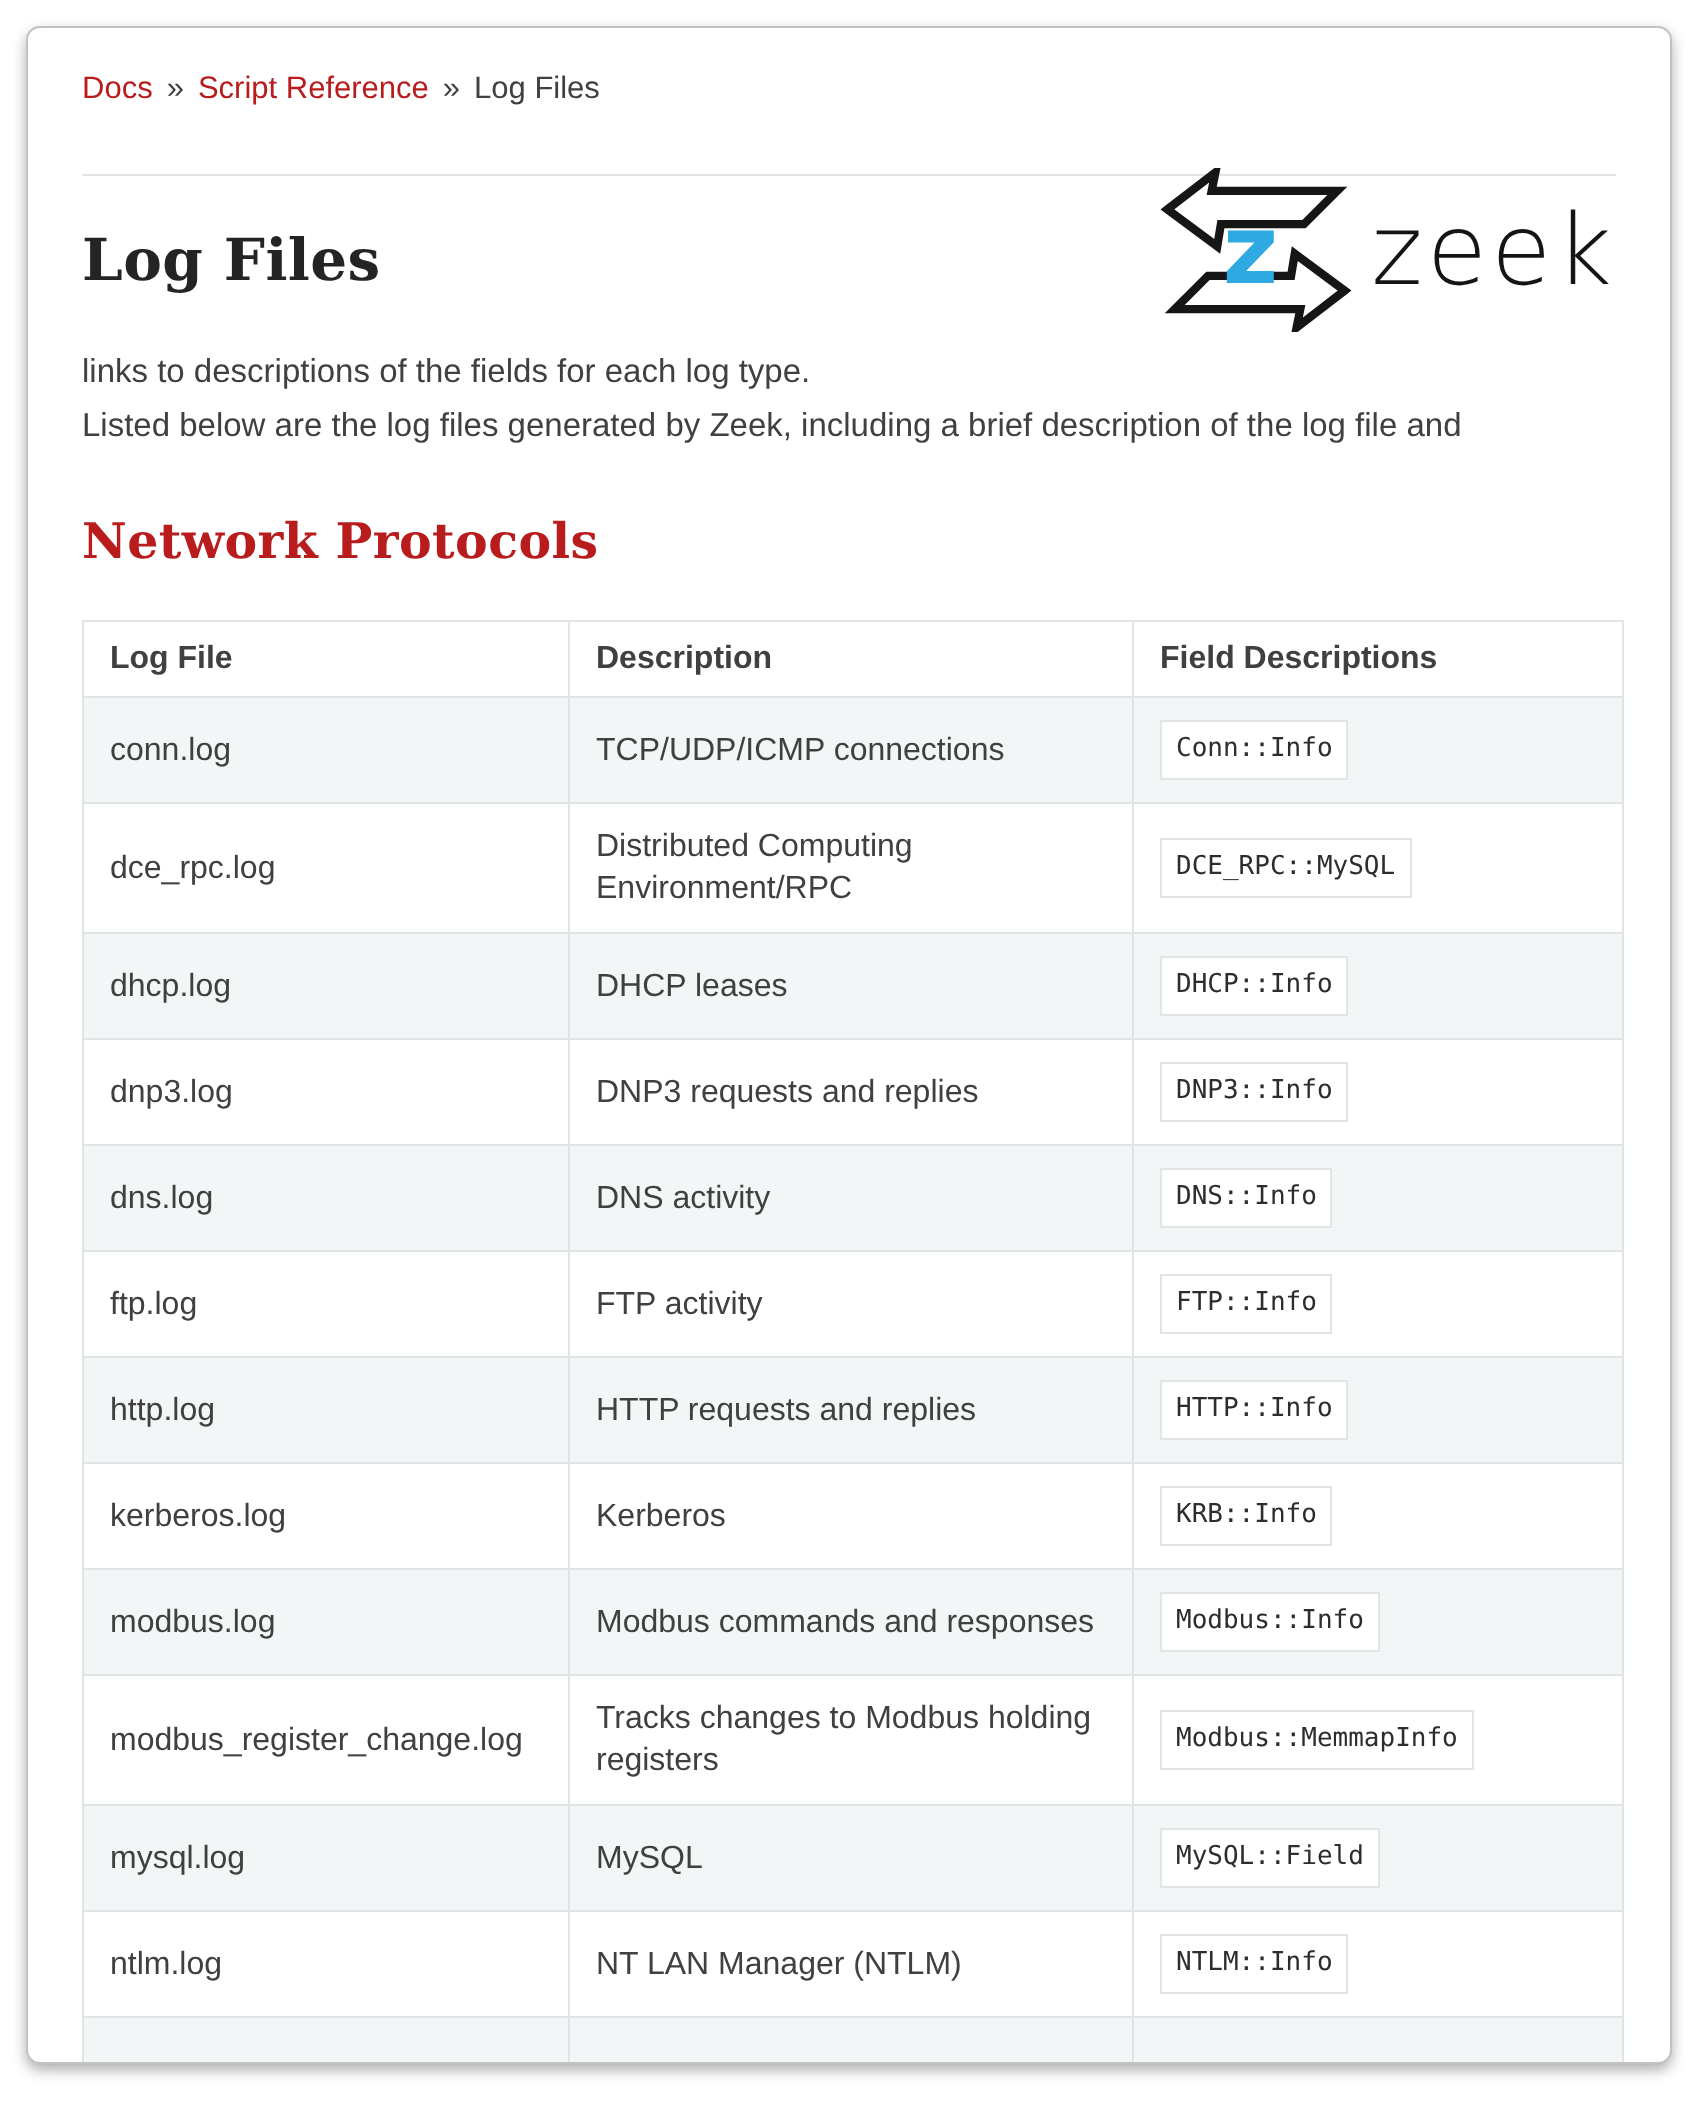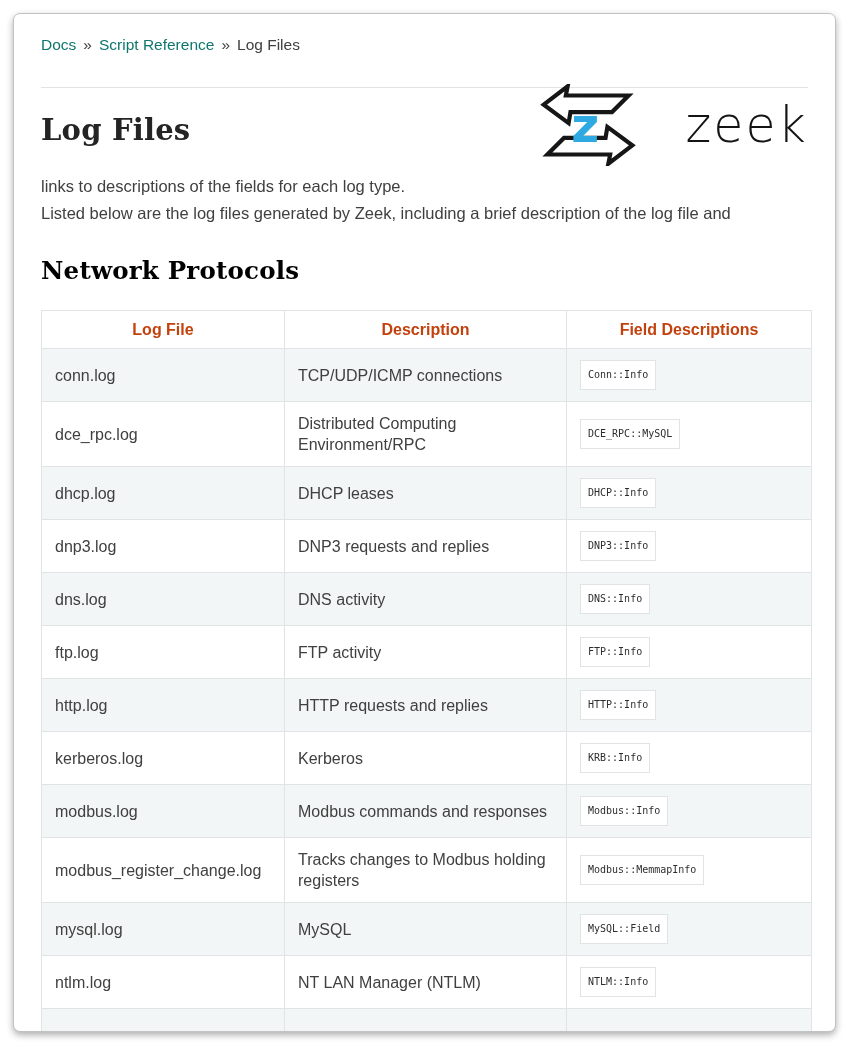--- a/index.html
+++ b/index.html
@@ -22,21 +22,21 @@
   .content {
     position: relative;
     padding: 22px 27px 0 27px;
   }
   
   .breadcrumb {
     font-size: 15.5px;
     color: #404040;
   }
   .breadcrumb a {
-    color: #0f766e;
+    color: #b91c1c;
     text-decoration: none;
     cursor: pointer;
   }
   .breadcrumb .sep {
     color: #404040;
     margin: 0 7px;
   }
   .divider {
     border: none;
     border-top: 1px solid #e1e4e5;
@@ -59,37 +59,36 @@
     align-items: center;
     gap: 10px;
   }
   .logo-word {
     font-family: "DejaVu Sans", sans-serif;
     font-weight: 300;
     font-size: 49px;
     color: #141414;
     letter-spacing: 2px;
     line-height: 1;
-    margin-left: 40px;
   }
   
   .intro {
     margin-top: 26px;
     font-size: 16.5px;
     line-height: 27px;
     color: #404040;
   }
   .intro span { display: block; }
   
   h2.section-title {
     margin-top: 29px;
     font-family: "DejaVu Serif", serif;
     font-weight: 700;
     font-size: 24.5px;
-    color: #000000;
+    color: #b91c1c;
     letter-spacing: 0.2px;
   }
   
   table.log-table {
     margin-top: 25px;
     width: 770px;
     border-collapse: collapse;
     table-layout: fixed;
   }
   .log-table col.c1 { width: 243px; }
@@ -97,40 +96,39 @@
   .log-table col.c3 { width: 245px; }
   .log-table th, .log-table td {
     border: 1px solid #e1e4e5;
     text-align: left;
     vertical-align: middle;
   }
   .log-table th {
     padding: 9px 13px;
     font-size: 16px;
     font-weight: 700;
-    color: #c2410c;
+    color: #404040;
     background: #ffffff;
     line-height: 19px;
-    text-align: center;
   }
   .log-table td {
     padding: 11px 13px;
     font-size: 16px;
     color: #404040;
     line-height: 21px;
   }
   .log-table tbody tr:nth-child(odd) td { background: #f3f6f6; }
   .log-table tbody tr:nth-child(even) td { background: #ffffff; }
   a.chip {
     display: inline-block;
     border: 1px solid #e1e4e5;
     background: #ffffff;
     padding: 3px 7px 4px 7px;
     font-family: "DejaVu Sans Mono", monospace;
-    font-size: 10px;
+    font-size: 13px;
     color: #2d2d2d;
     text-decoration: none;
     white-space: nowrap;
     cursor: pointer;
   }
 </style>
 </head>
 <body>
 
 <div class="card">

